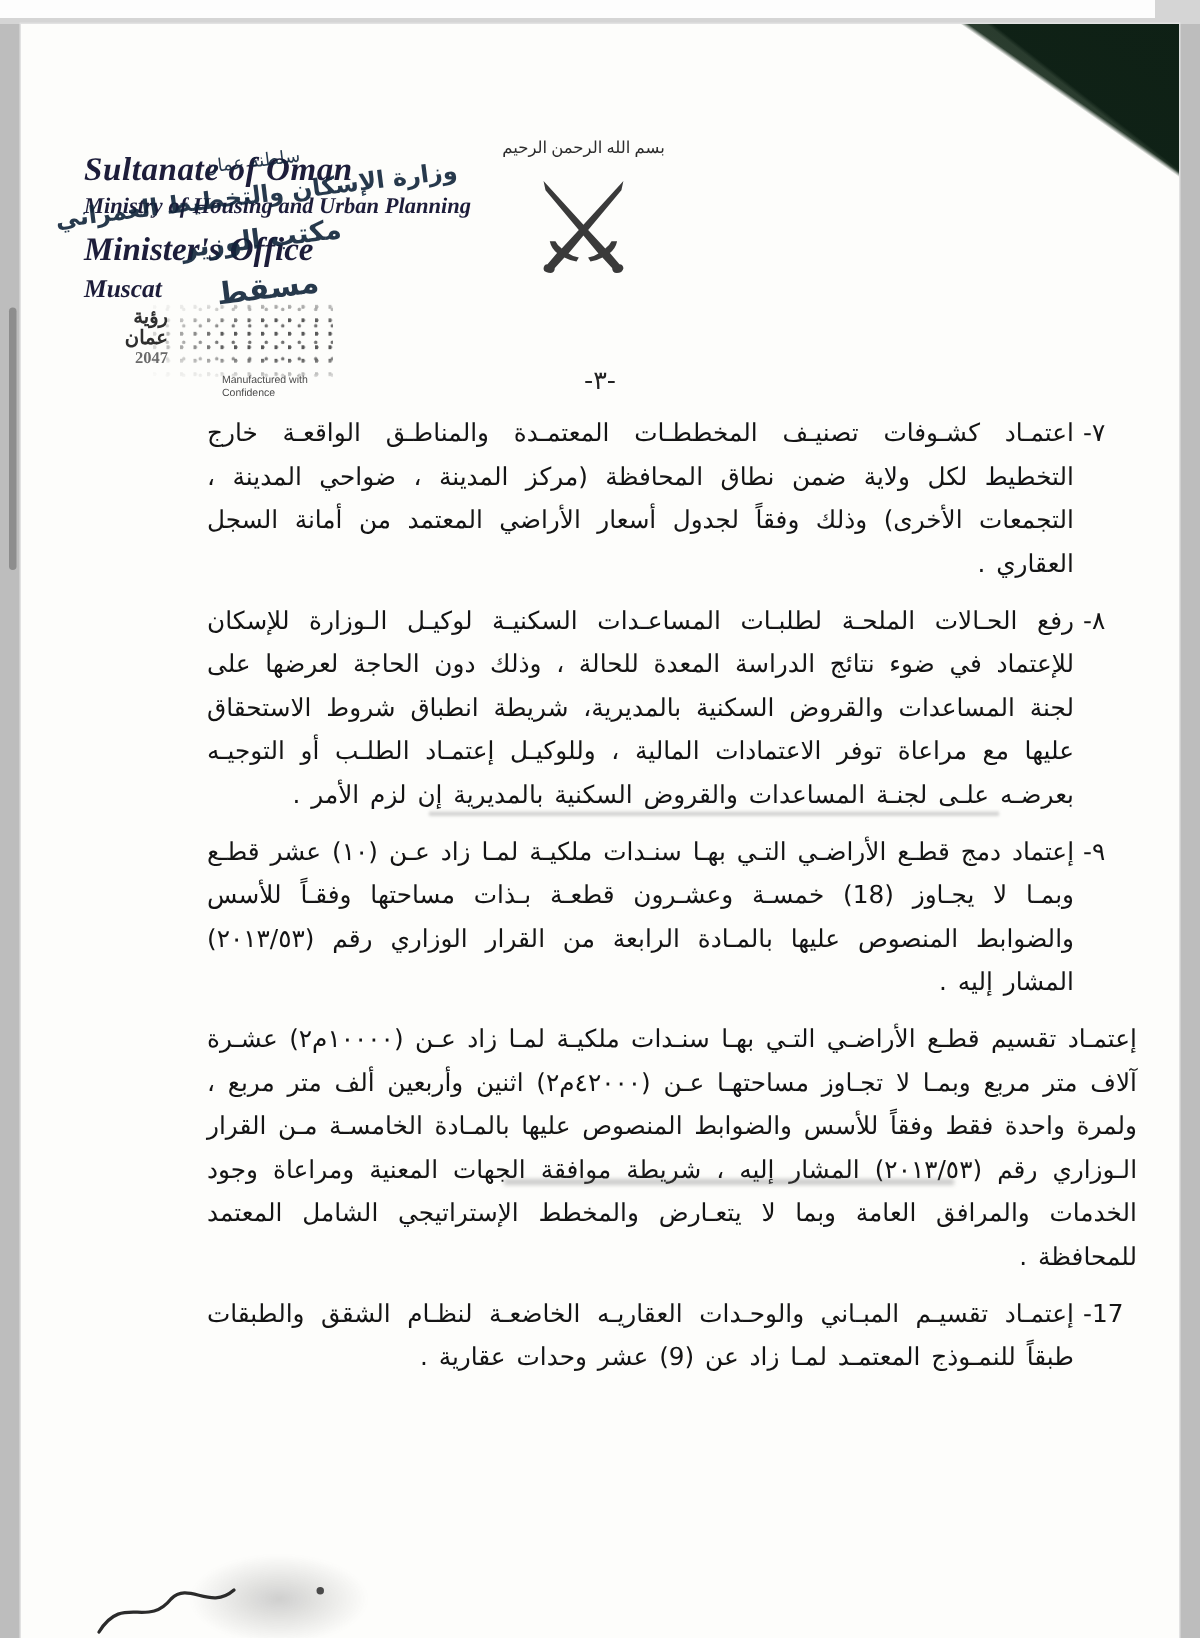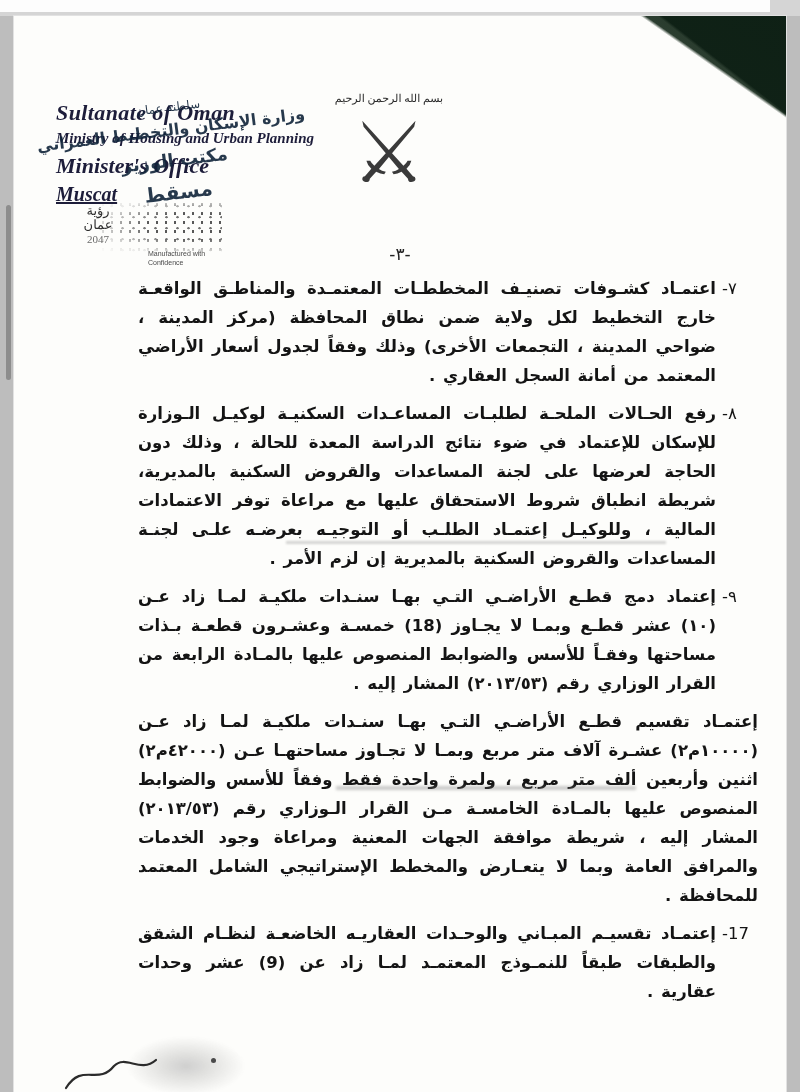--- a/index.html
+++ b/index.html
@@ -118,21 +118,21 @@
     top: 22px;
     width: 300px;
     text-align: left;
     color: #1d1d3a;
     font-family: "Liberation Serif", serif;
     font-style: italic;
   }
   .en-block .l1 { font-size: 22px; font-weight: bold; letter-spacing: .4px; }
   .en-block .l2 { font-size: 15px; font-weight: bold; margin-top: 4px; }
   .en-block .l3 { font-size: 22px; font-weight: bold; margin-top: 6px; }
-  .en-block .l4 { font-size: 20px; font-weight: bold; margin-top: 4px; text-decoration: underline; }
+  .en-block .l4 { font-size: 17px; font-weight: bold; margin-top: 4px; }
 
   .dots-logo {
     position: absolute;
     right: 560px;
     top: 120px;
     width: 170px;
     height: 70px;
   }
   .dots-logo .dots {
     position: absolute;
@@ -142,27 +142,28 @@
     height: 52px;
     background:
       radial-gradient(circle at 10% 50%, #3c3c3c 1.2px, transparent 1.6px) 0 0/9px 9px,
       radial-gradient(circle at 50% 20%, #5a5a5a 1px, transparent 1.4px) 4px 4px/11px 11px;
     opacity: .85;
     -webkit-mask-image: radial-gradient(ellipse at 75% 50%, #000 35%, rgba(0,0,0,.15) 75%, transparent 100%);
             mask-image: radial-gradient(ellipse at 75% 50%, #000 35%, rgba(0,0,0,.15) 75%, transparent 100%);
   }
   .dots-logo .oman-ar {
     position: absolute;
-    left: 16px;
+    left: 4px;
     top: 6px;
     font-size: 13px;
     color: #2f2f2f;
     line-height: 1.1;
-    text-align: center;
+    text-align: right;
     width: 52px;
+    font-weight: bold;
   }
   .dots-logo .oman-num {
     font-size: 11px;
     color: #6a6a6a;
   }
   .dots-logo .tagline {
     position: absolute;
     left: 92px;
     top: 52px;
     width: 80px;
@@ -227,21 +228,20 @@
   }
   .txt {
     flex: 1 1 auto;
     font-size: 16.5px;
     line-height: 29px;
     text-align: justify;
     text-align-last: right;
     font-family: "DejaVu Sans", sans-serif;
     letter-spacing: 0px;
     word-spacing: 2px;
-    font-weight: bold;
   }
 
   
   .smudge-a {
     position: absolute;
     top: 525px;
     right: 120px;
     width: 380px;
     height: 3px;
     background: rgba(120,120,120,.30);

